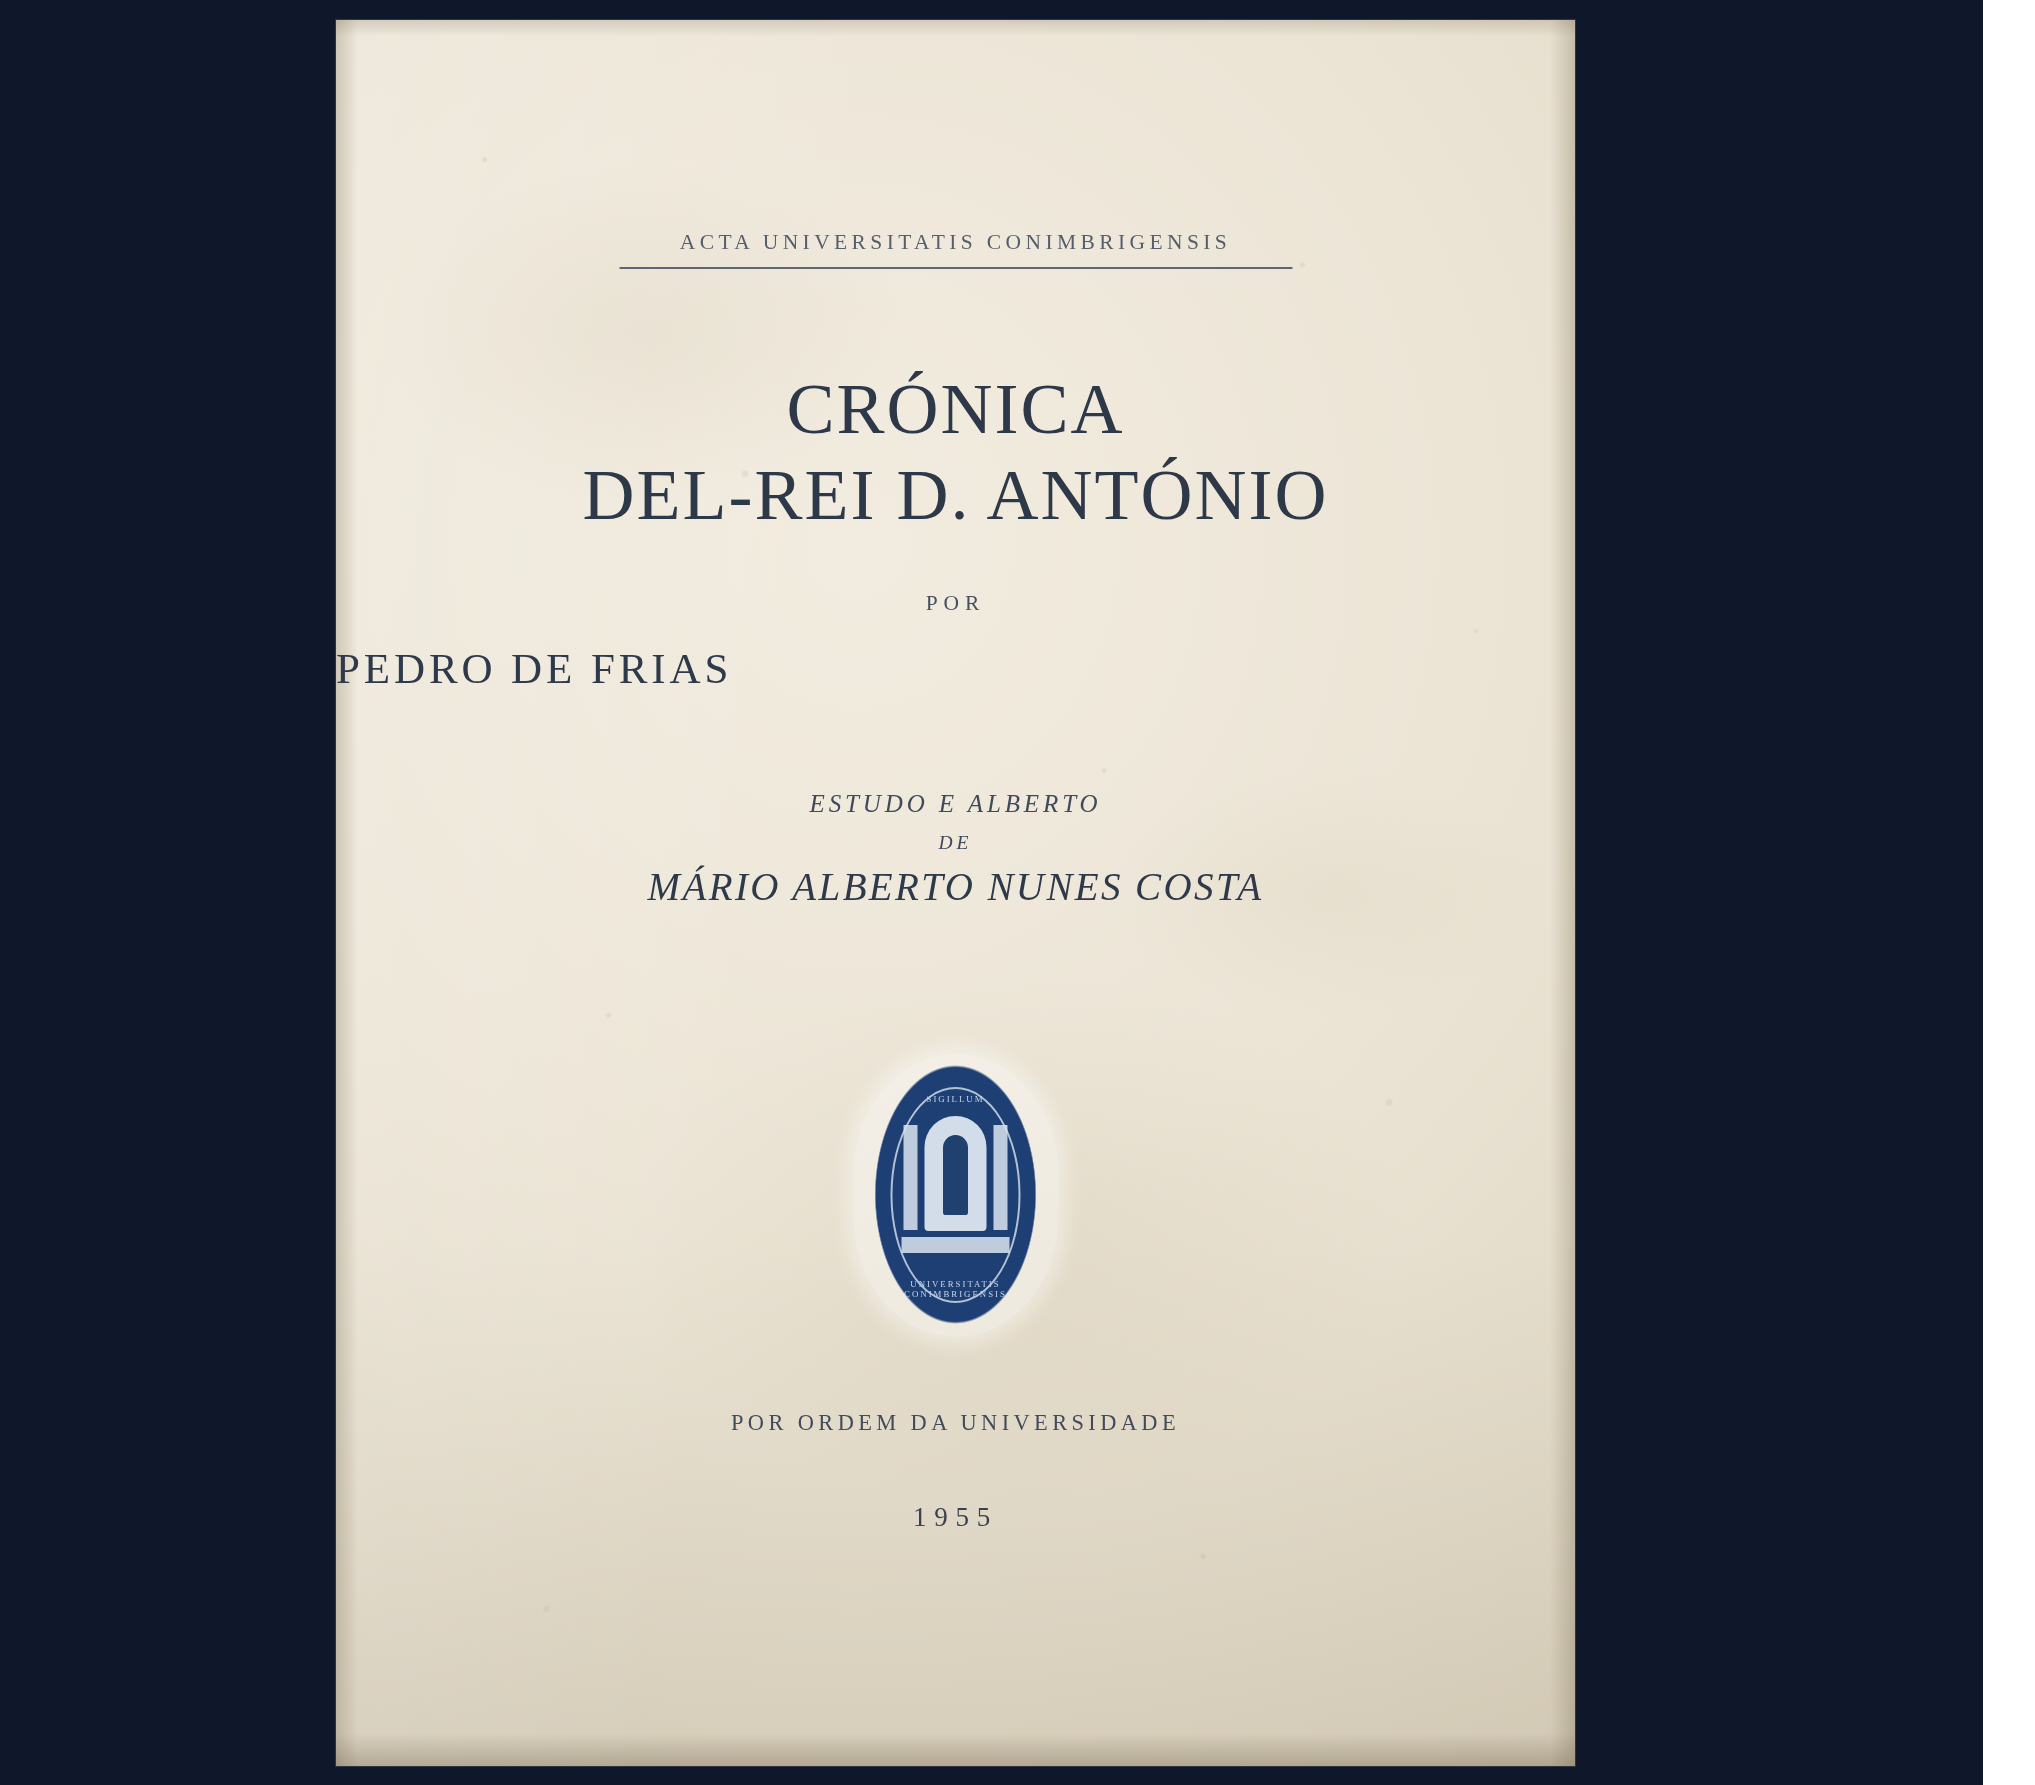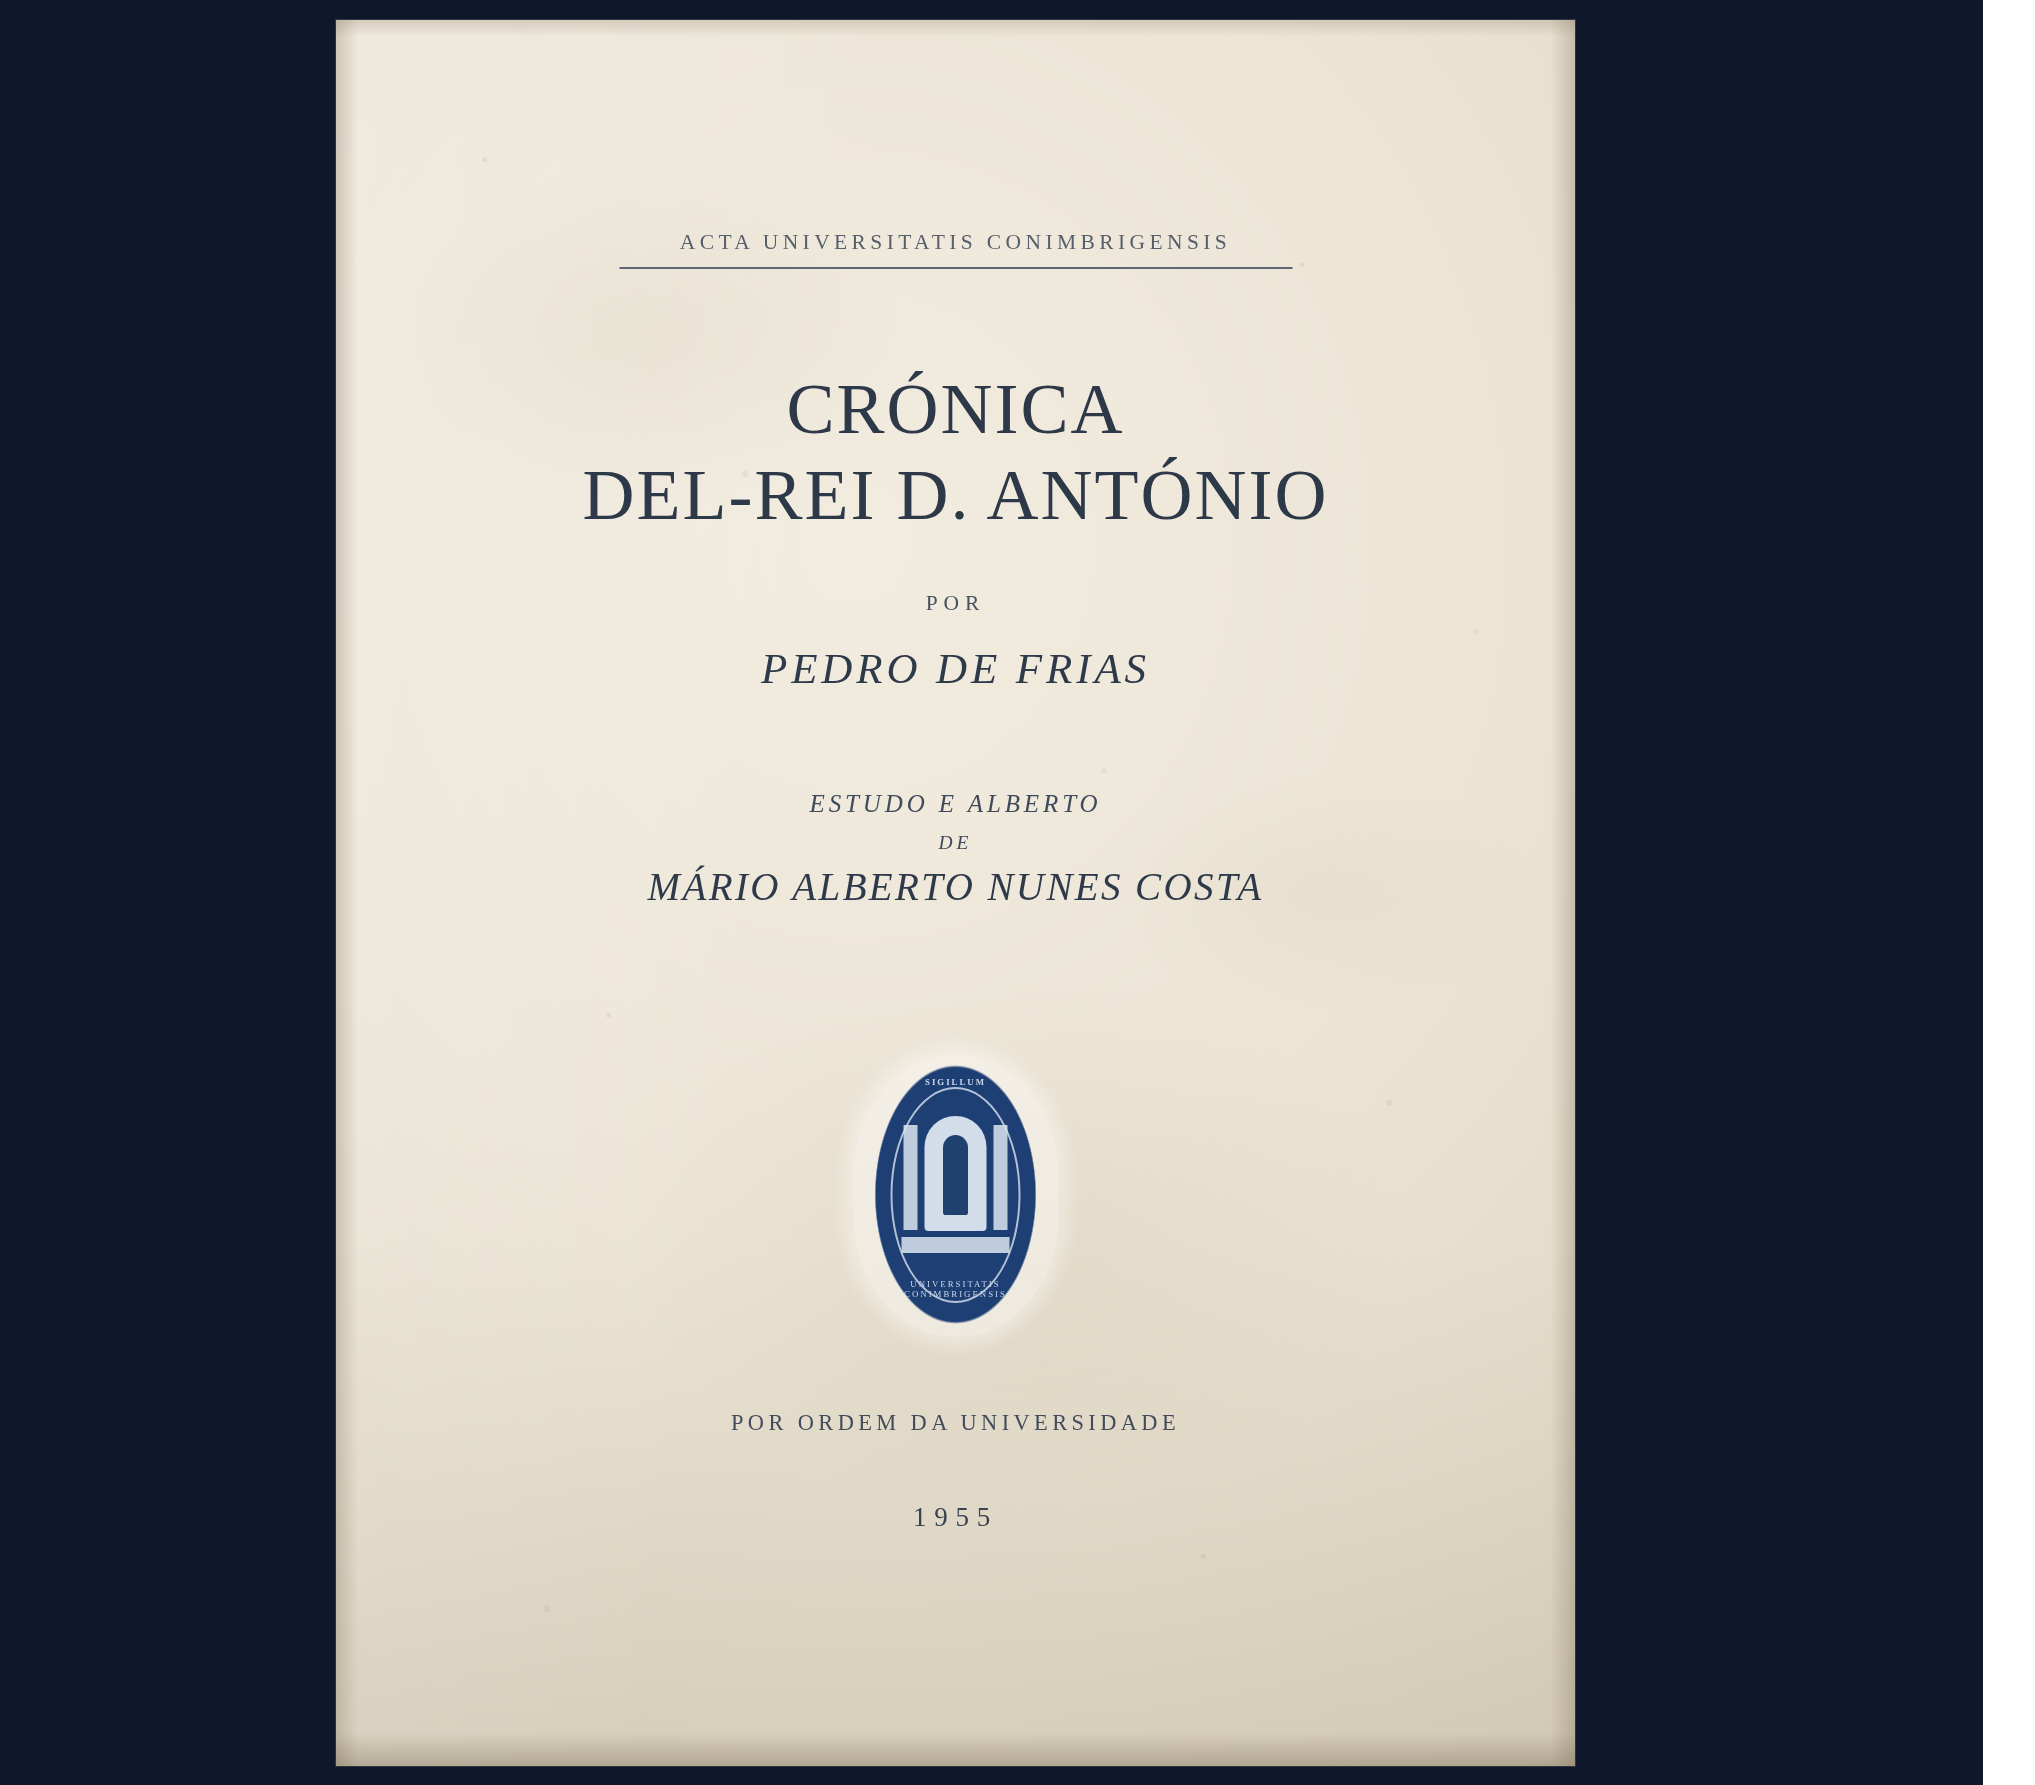--- a/index.html
+++ b/index.html
@@ -122,25 +122,24 @@
     top: 571px;
     text-align: center;
     font-size: 21.5px;
     letter-spacing: 5.9px;
     color: #46505f;
   }
   #author-name {
     position: absolute;
     left: 0; right: 0;
     top: 624px;
-    text-align: center;
+    text-align: left;
     font-size: 43px;
     letter-spacing: 3.9px;
     color: #2e394a;
-    font-style: italic;
   }
 
   #study-label-1 {
     position: absolute;
     left: 0; right: 0;
     top: 770px;
     text-align: center;
     font-style: italic;
     font-size: 25px;
     letter-spacing: 3.9px;
@@ -242,21 +241,21 @@
     opacity: 0.85;
   }
   #emblem-seal .legend-top, #emblem-seal .legend-bottom {
     position: absolute;
     left: 0; right: 0;
     text-align: center;
     font-size: 8.8px;
     letter-spacing: 2px;
     color: #c9d6e9;
   }
-  #emblem-seal .legend-top { top: 12px; font-weight: bold; }
+  #emblem-seal .legend-top { top: 29px; }
   #emblem-seal .legend-bottom { bottom: 25px; }
 
   
   #imprint-line {
     position: absolute;
     left: 0; right: 0;
     top: 1390px;
     text-align: center;
     font-size: 22.4px;
     letter-spacing: 4.4px;

